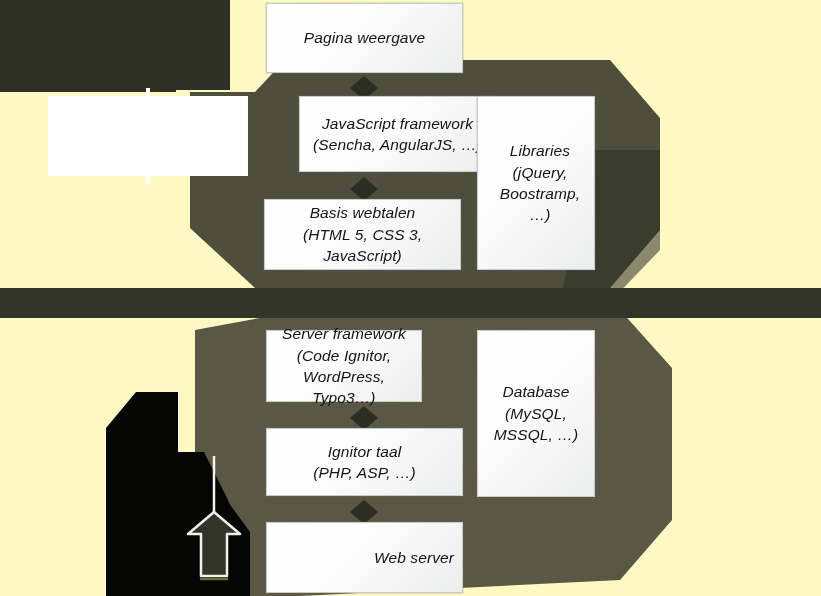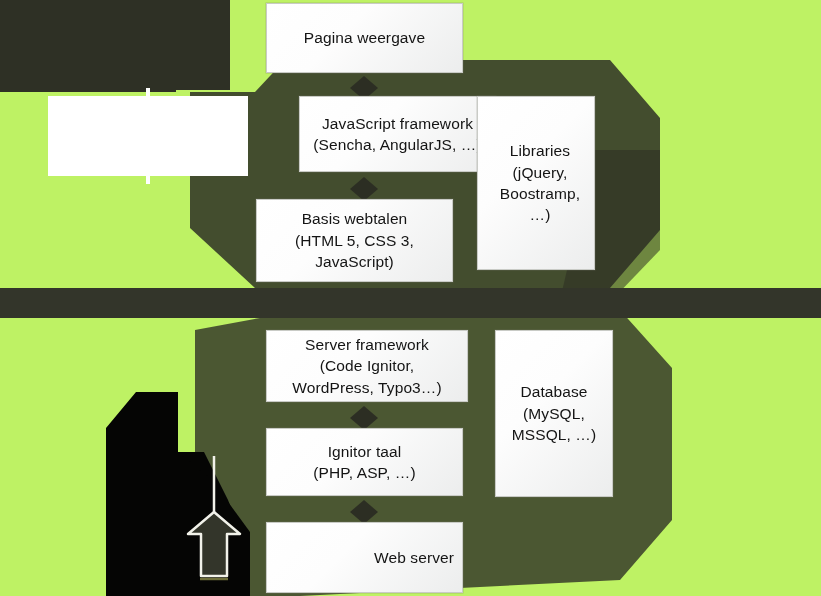--- a/index.html
+++ b/index.html
@@ -12,21 +12,22 @@
     height: 596px;
     position: relative;
     overflow: hidden;
     font-family: "Liberation Sans", sans-serif;
   }
 
   
   #stage {
     position: absolute;
     inset: 0;
-    background: #bef264;
+    background: #fef9c3;
+    font-style: italic;
   }
   .bg-svg {
     position: absolute;
     inset: 0;
     width: 821px;
     height: 596px;
     display: block;
   }
 
   
@@ -126,33 +127,33 @@
 (Sencha, AngularJS, …)</span>
   </div>
 
   <div class="node" style="left:477px; top:96px; width:118px; height:174px;padding-left:16px;">
     <span class="label">Libraries
 (jQuery,
 Boostramp,
 …)</span>
   </div>
 
-  <div class="node" style="left:256px; top:199px; width:197px; height:83px;">
+  <div class="node" style="left:264px; top:199px; width:197px; height:71px;">
     <span class="label">Basis webtalen
 (HTML 5, CSS 3,
 JavaScript)</span>
   </div>
 
-  <div class="node" style="left:266px; top:330px; width:202px; height:72px;">
+  <div class="node" style="left:266px; top:330px; width:156px; height:72px;">
     <span class="label">Server framework
 (Code Ignitor,
 WordPress, Typo3…)</span>
   </div>
 
-  <div class="node" style="left:477px; top:330px; width:118px; height:167px;margin-left:18px;">
+  <div class="node" style="left:477px; top:330px; width:118px; height:167px;">
     <span class="label">Database
 (MySQL,
 MSSQL, …)</span>
   </div>
 
   <div class="node" style="left:266px; top:428px; width:197px; height:68px;">
     <span class="label">Ignitor taal
 (PHP, ASP, …)</span>
   </div>
 

